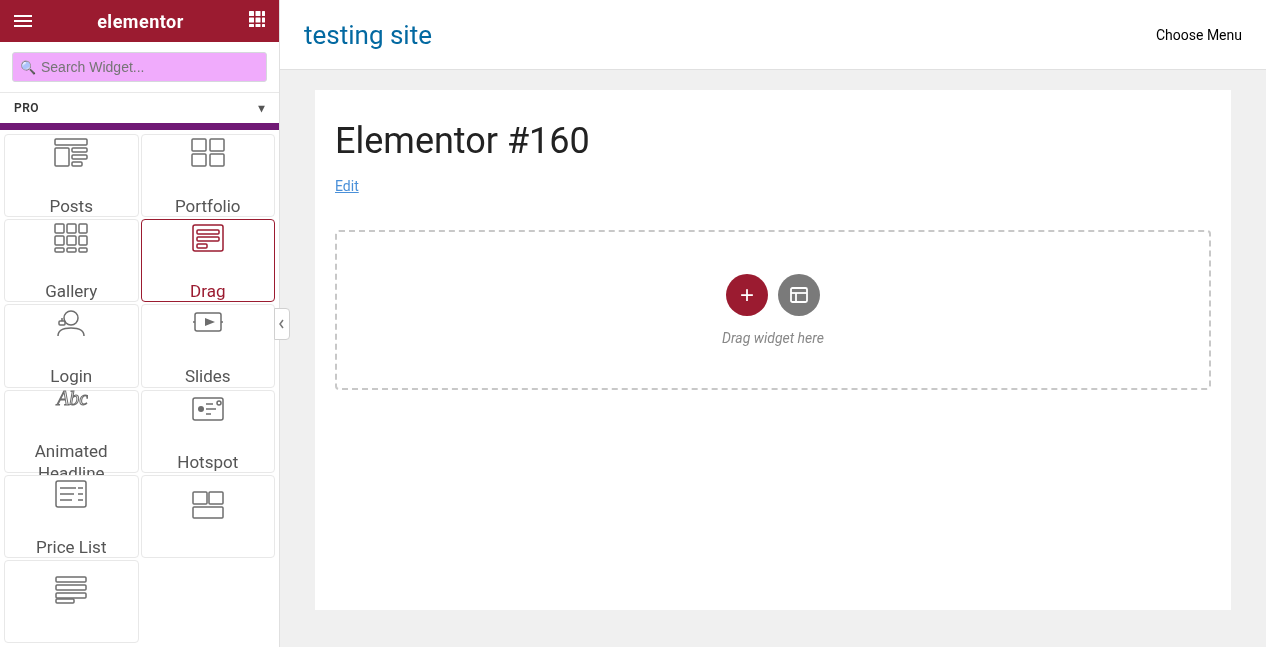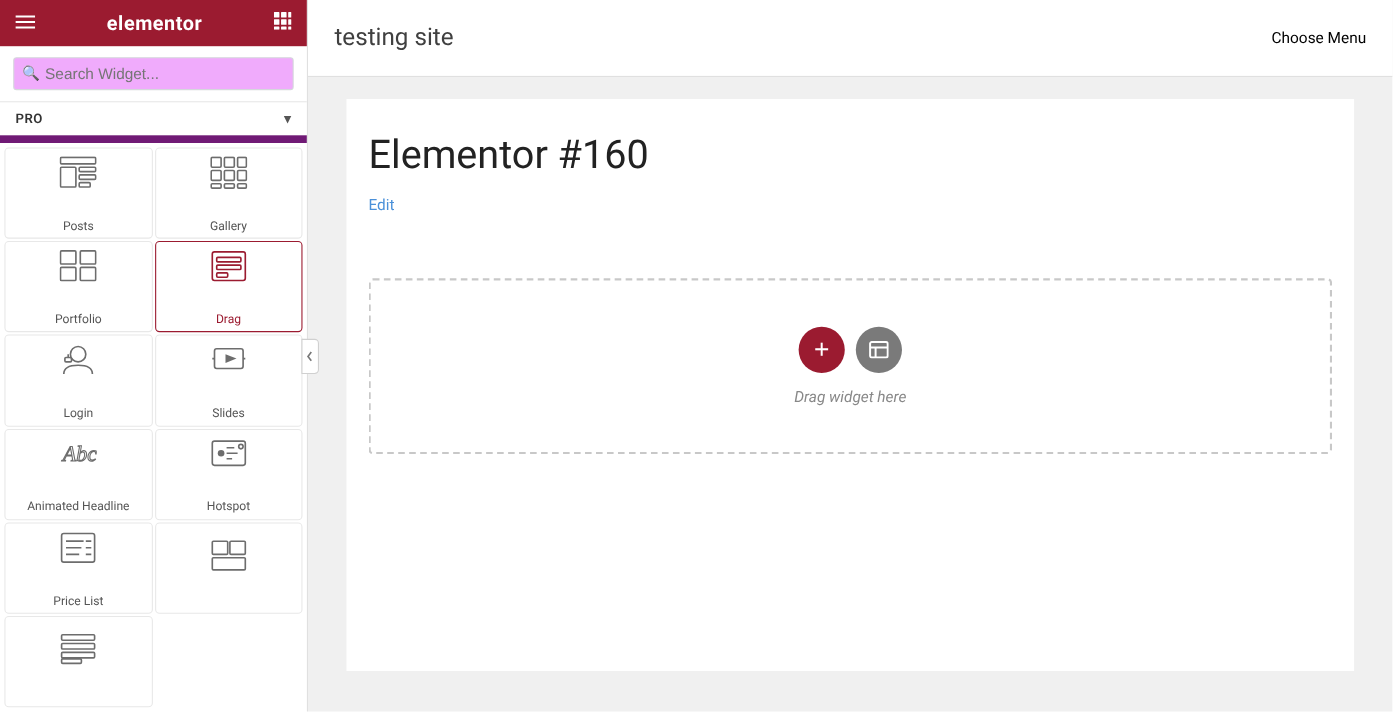--- a/index.html
+++ b/index.html
@@ -141,21 +141,21 @@
       margin-bottom: 6px;
     }
 
     .widget-icon svg {
       stroke: #6d6d6d;
       fill: none;
       stroke-width: 1.5;
     }
 
     .widget-label {
-      font-size: 11px;
+      font-size: 17px;
       color: #555;
       line-height: 1.3;
       margin-top: 21px;
     }
 
     
     #collapse-handle {
       position: absolute;
       left: 274px;
       top: 50%;
@@ -187,22 +187,22 @@
       background: #fff;
       height: 70px;
       display: flex;
       align-items: center;
       justify-content: space-between;
       padding: 0 24px;
       border-bottom: 1px solid #e0e0e0;
     }
 
     #site-title {
-      font-size: 22px;
-      color: #404040;
+      font-size: 26px;
+      color: #0369a1;
       font-weight: 400;
     }
 
     #choose-menu-btn {
       font-size: 14px;
       color: #000000;
       cursor: pointer;
       background: none;
       border: none;
       font-family: inherit;
@@ -227,22 +227,23 @@
       margin-bottom: 14px;
     }
 
     #edit-link {
       font-size: 14px;
       color: #4a90d9;
       cursor: pointer;
       background: none;
       border: none;
       font-family: inherit;
-      margin-bottom: 38px;
+      margin-bottom: 16px;
       display: inline-block;
+      text-decoration: underline;
     }
 
     #drop-zone {
       border: 2px dashed #c8c8c8;
       border-radius: 4px;
       min-height: 160px;
       display: flex;
       flex-direction: column;
       align-items: center;
       justify-content: center;
@@ -341,44 +342,44 @@
           <rect x="18" y="17" width="15" height="4" rx="1"></rect>
           <rect x="18" y="24" width="10" height="4" rx="1"></rect>
         </svg>
       </div>
       <span class="widget-label">Posts</span>
     </div>
 
     <div class="widget-item">
       <div class="widget-icon">
         <svg width="34" height="30" viewBox="0 0 34 30">
+          <rect x="1" y="1" width="14" height="12" rx="1"></rect>
+          <rect x="19" y="1" width="14" height="12" rx="1"></rect>
+          <rect x="1" y="16" width="14" height="12" rx="1"></rect>
+          <rect x="19" y="16" width="14" height="12" rx="1"></rect>
+        </svg>
+      </div>
+      <span class="widget-label">Portfolio</span>
+    </div>
+
+    <div class="widget-item">
+      <div class="widget-icon">
+        <svg width="34" height="30" viewBox="0 0 34 30">
           <rect x="1" y="1" width="9" height="9" rx="1"></rect>
           <rect x="13" y="1" width="9" height="9" rx="1"></rect>
           <rect x="25" y="1" width="8" height="9" rx="1"></rect>
           <rect x="1" y="13" width="9" height="9" rx="1"></rect>
           <rect x="13" y="13" width="9" height="9" rx="1"></rect>
           <rect x="25" y="13" width="8" height="9" rx="1"></rect>
           <rect x="1" y="25" width="9" height="4" rx="1"></rect>
           <rect x="13" y="25" width="9" height="4" rx="1"></rect>
           <rect x="25" y="25" width="8" height="4" rx="1"></rect>
         </svg>
       </div>
       <span class="widget-label">Gallery</span>
-    </div>
-
-    <div class="widget-item">
-      <div class="widget-icon">
-        <svg width="34" height="30" viewBox="0 0 34 30">
-          <rect x="1" y="1" width="14" height="12" rx="1"></rect>
-          <rect x="19" y="1" width="14" height="12" rx="1"></rect>
-          <rect x="1" y="16" width="14" height="12" rx="1"></rect>
-          <rect x="19" y="16" width="14" height="12" rx="1"></rect>
-        </svg>
-      </div>
-      <span class="widget-label">Portfolio</span>
     </div>
 
     <div class="widget-item active">
       <div class="widget-icon">
         <svg width="34" height="30" viewBox="0 0 34 30" stroke="#9b1b30" fill="none">
           <rect x="2" y="2" width="30" height="26" rx="2"></rect>
           <rect x="6" y="7" width="22" height="4" rx="1"></rect>
           <rect x="6" y="14" width="22" height="4" rx="1"></rect>
           <rect x="6" y="21" width="10" height="4" rx="1"></rect>
         </svg>

